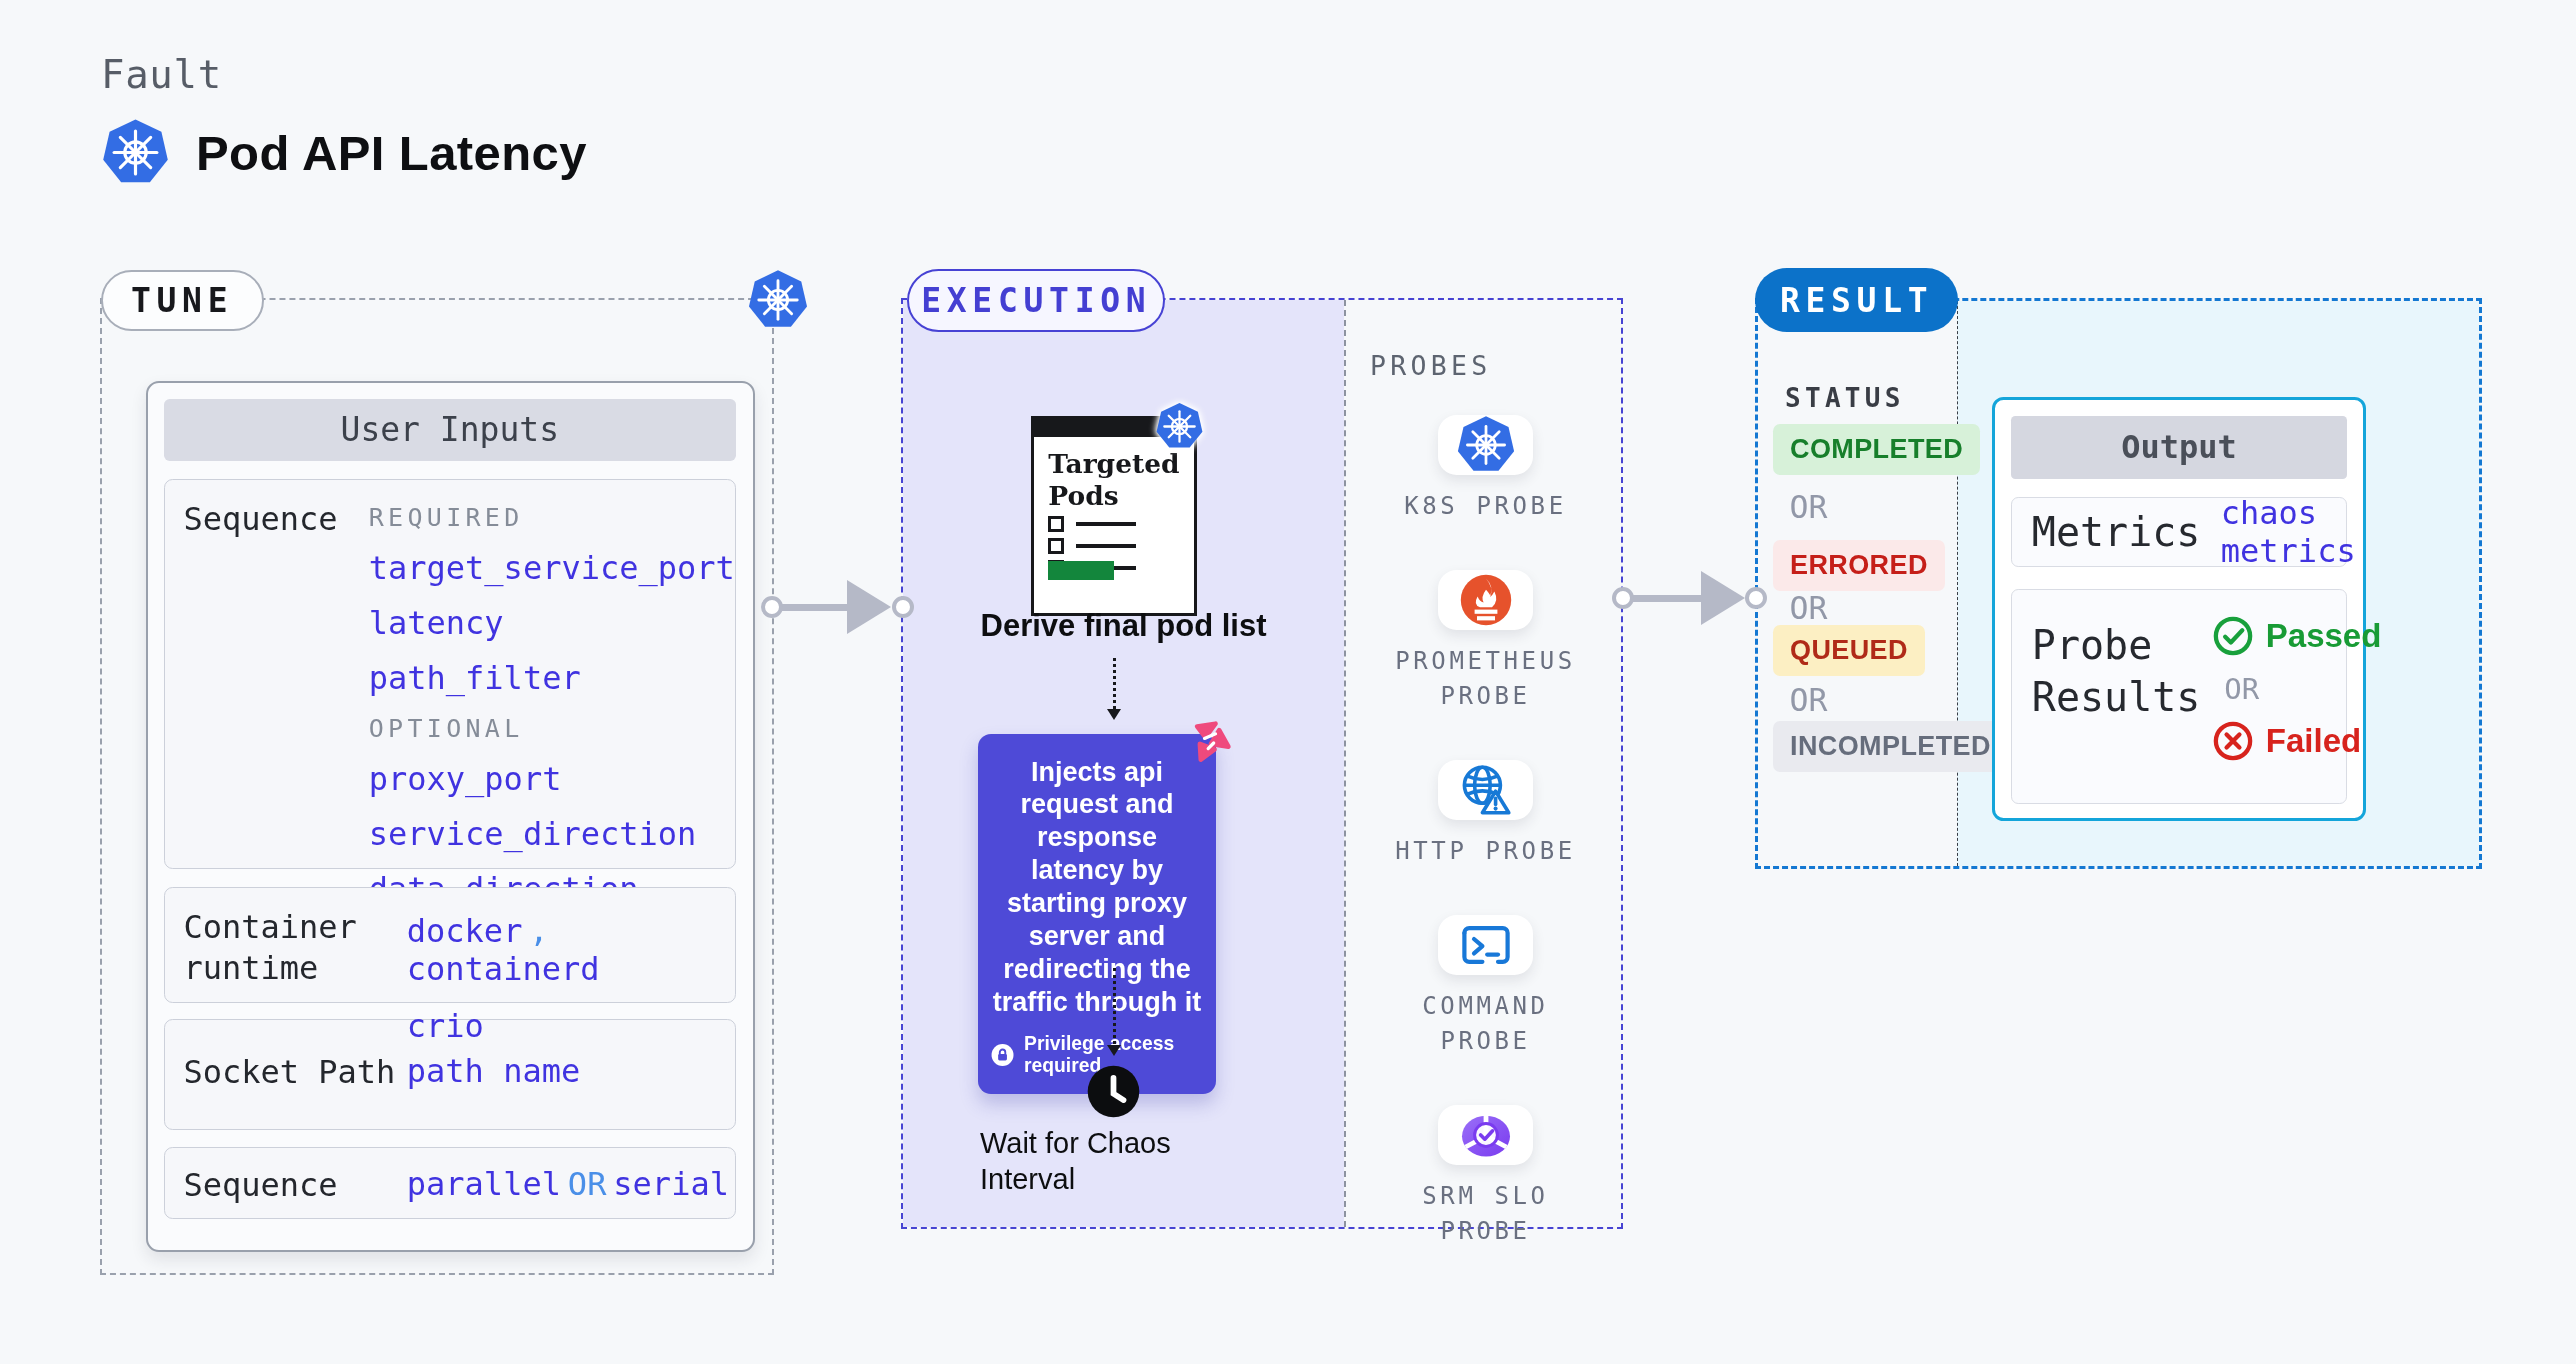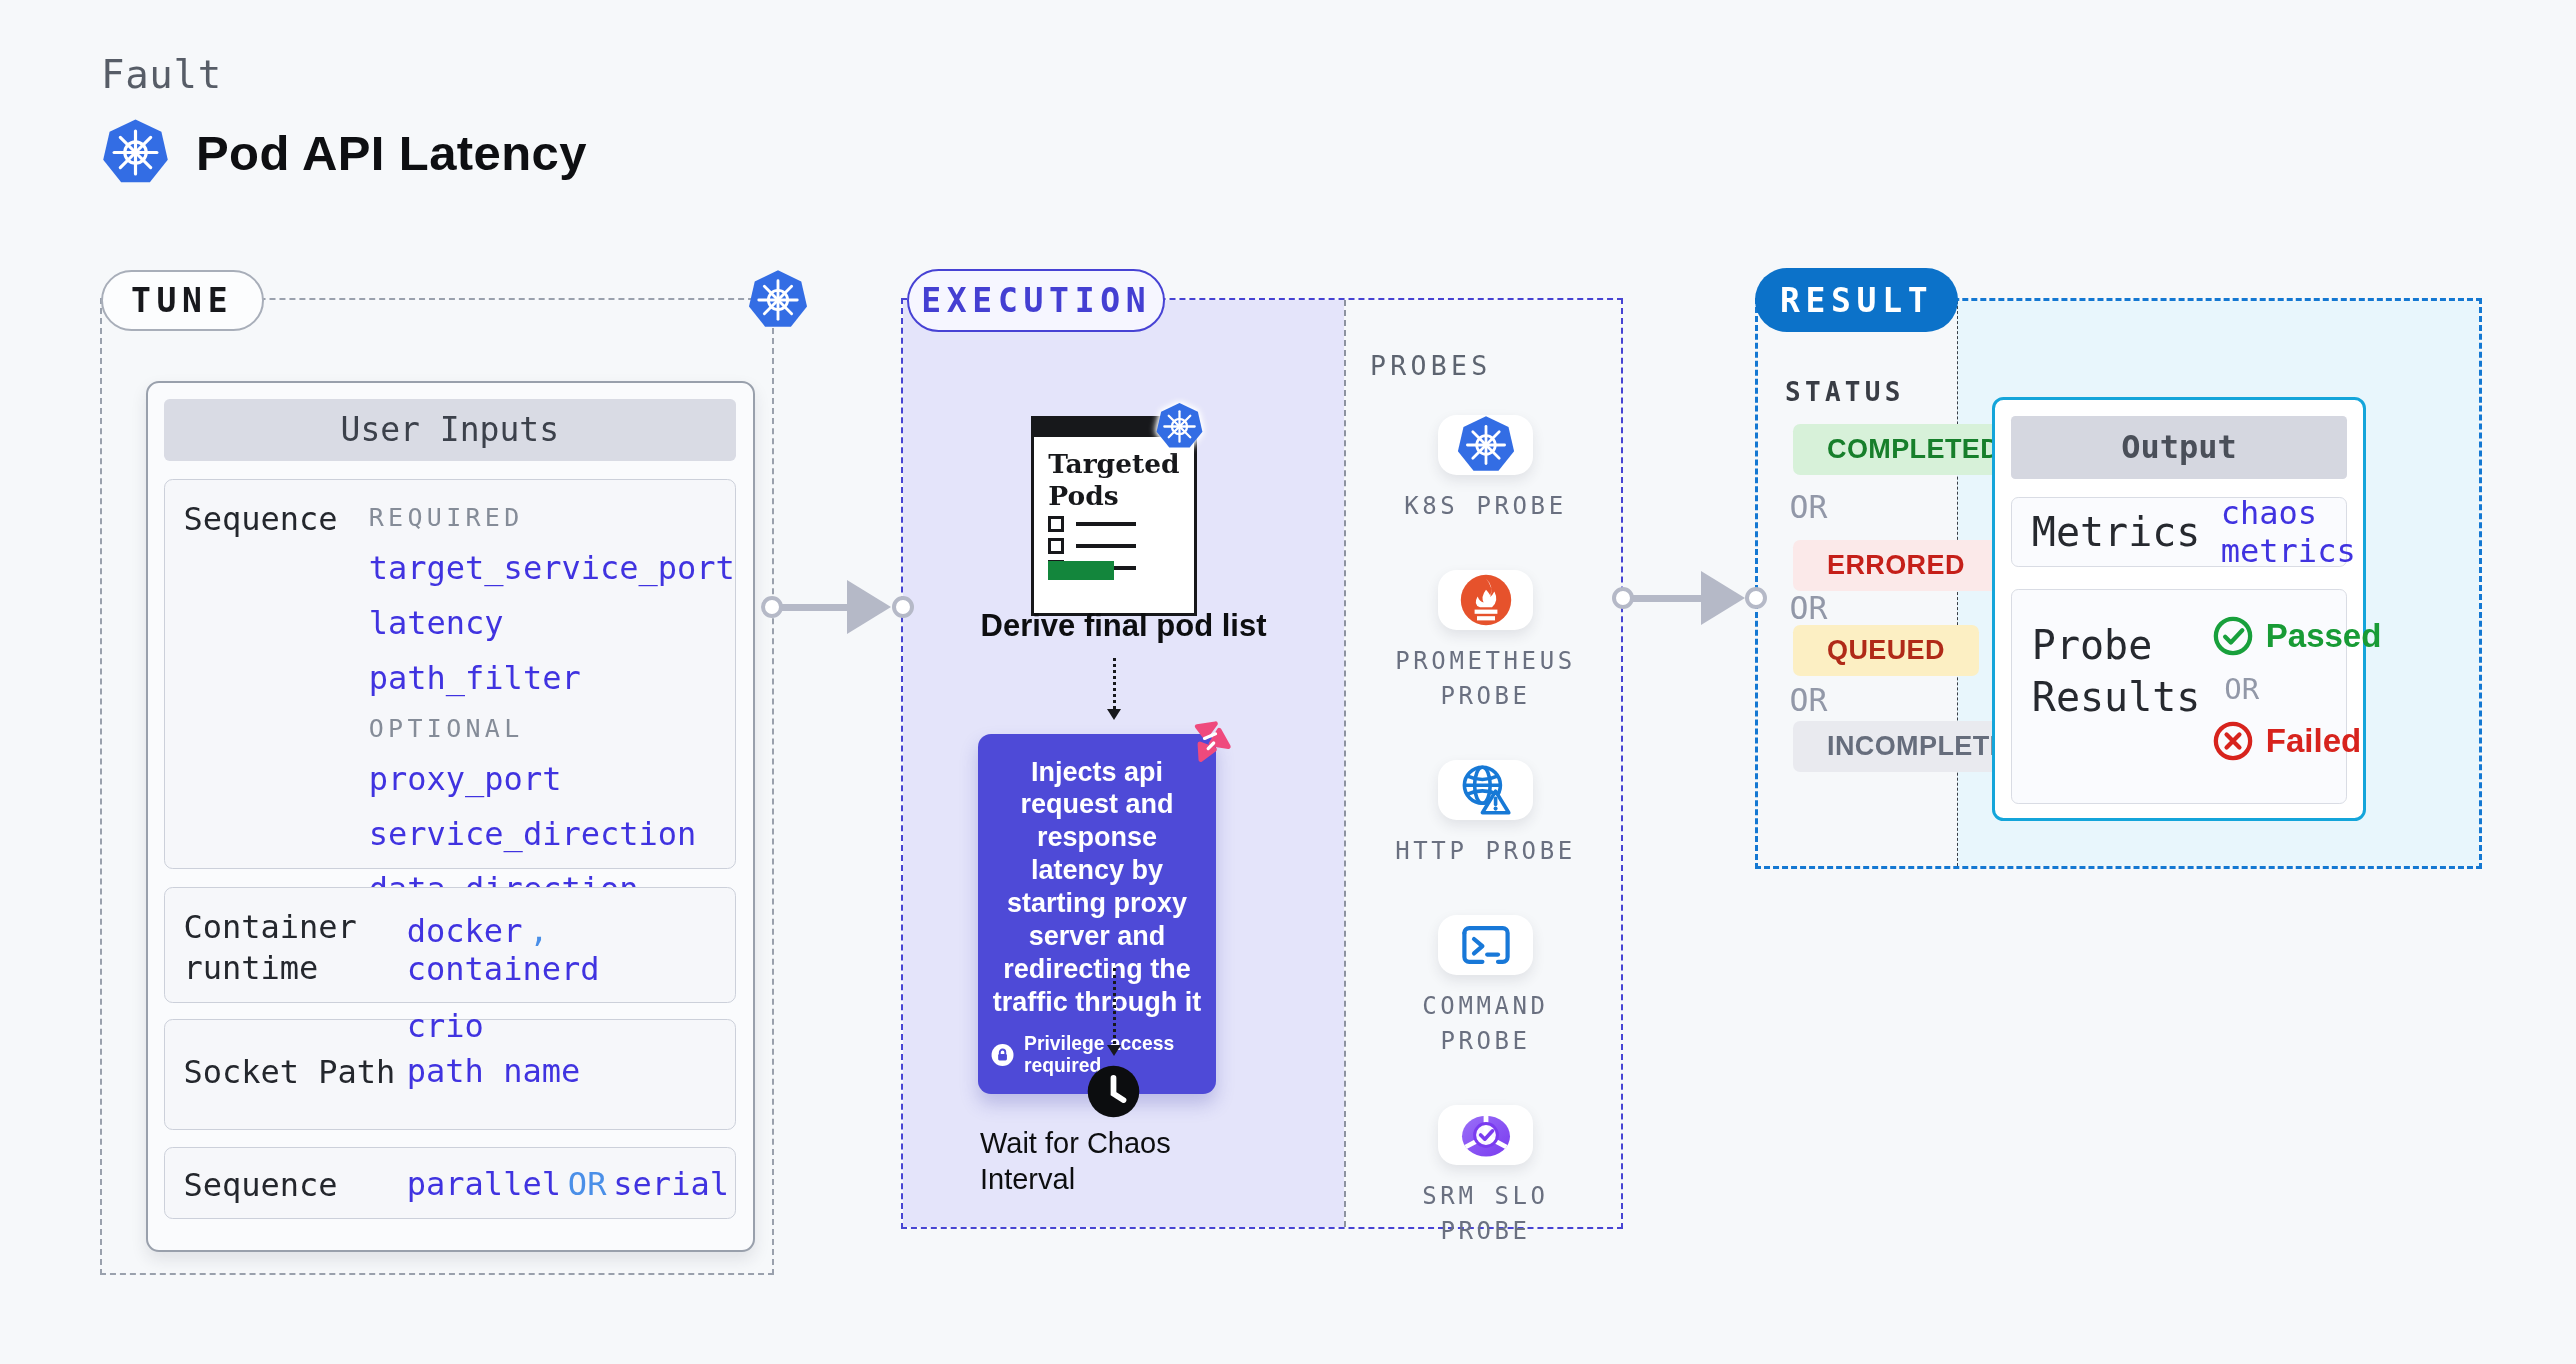--- a/index.html
+++ b/index.html
@@ -85,23 +85,23 @@
   .probe-card:first-of-type{margin-top:43px;}
   .probe-icon{width:60px;height:60px;}
   .probe-label{margin-top:14.3px;width:222px;text-align:center;font-family:"DejaVu Sans Mono",monospace;
                font-size:24px;color:#6a7080;letter-spacing:3.6px;line-height:1.45;}
 
   
   .result-box{left:1755px;top:298px;width:727px;height:571px;border:3.6px dashed #1478d2;box-sizing:border-box;}
   .result-fill{left:199px;top:0;right:0;bottom:0;background:#e8f6fc;}
   .result-divider{left:199px;top:0;height:100%;border-left:1.4px dashed #3a3e46;}
   .result-pill{left:-2.9px;top:-33px;width:203px;height:64px;background:#0c72c9;color:#fff;border:none;}
-  .status-label{left:27px;top:76px;font-size:26px;font-weight:700;color:#393d45;letter-spacing:4.3px;}
-  .badge{position:absolute;left:35px;display:inline-block;font-size:27px;font-weight:700;letter-spacing:0.4px;
-         padding:10px 34px;border-radius:7.2px;white-space:nowrap;}
+  .status-label{left:27px;top:82px;font-size:26px;font-weight:700;color:#393d45;letter-spacing:4.3px;}
+  .badge{position:absolute;left:15px;display:inline-block;font-size:27px;font-weight:700;letter-spacing:0.4px;
+         padding:10px 17px;border-radius:7.2px;white-space:nowrap;}
   .or-sep{position:absolute;left:31.5px;font-size:31.5px;color:#9298a8;}
   .b-completed{top:123px;}
   .or-1{top:188px;}
   .b-errored{top:239px;}
   .or-2{top:289px;}
   .b-queued{top:324px;}
   .or-3{top:381px;}
   .b-incompleted{top:420px;}
 
   .output-box{left:234px;top:96px;width:374px;height:424px;background:#fff;border:3.6px solid #14a5da;border-radius:11.5px;

